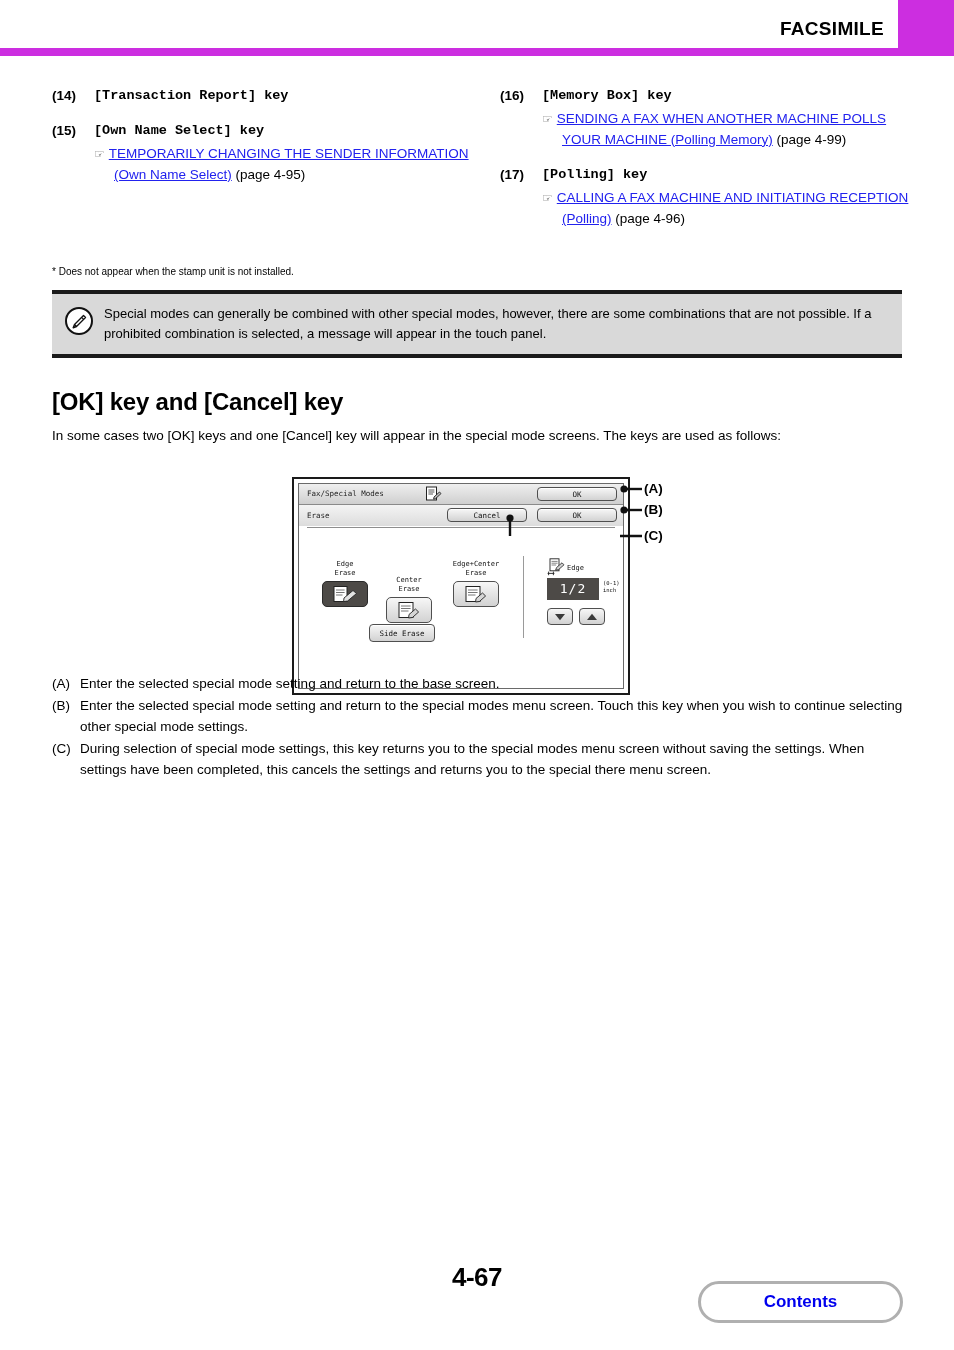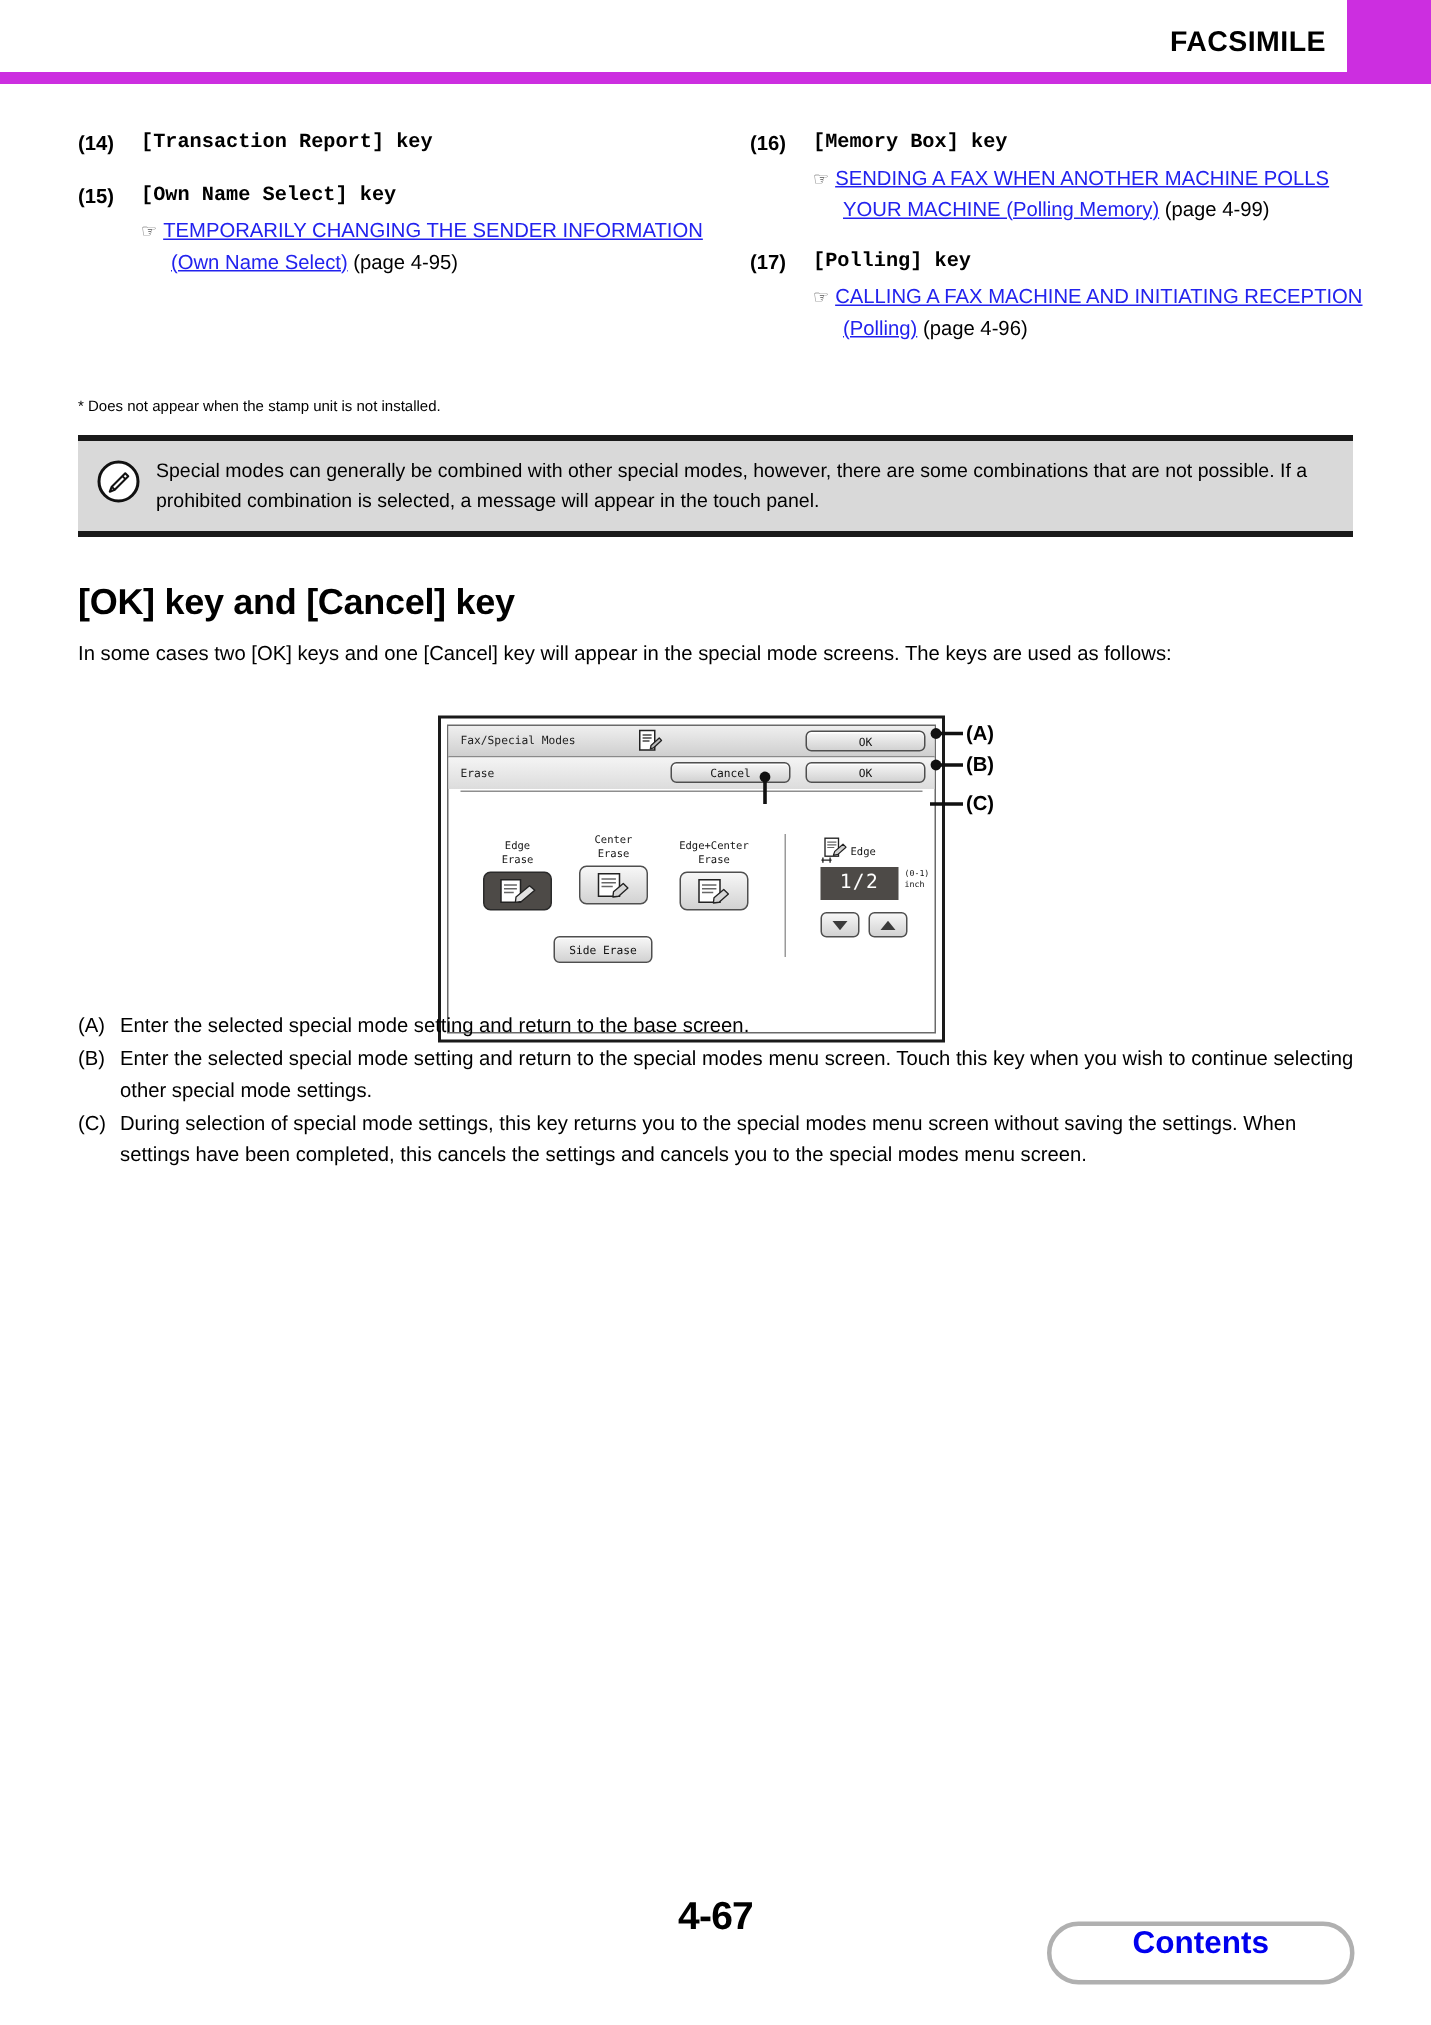--- a/index.html
+++ b/index.html
@@ -140,21 +140,21 @@
     margin:3px auto 0 auto;
     width:46px;height:26px;
     border:1px solid #4f4f4f;border-radius:5px;
     background:linear-gradient(#f7f7f7,#d2d2d2);
     box-sizing:border-box;
     display:flex;align-items:center;justify-content:center;
   }
   .modebtn.sel{background:#4d4a47;border-color:#2a2a2a;}
 
   #mc1{left:18px;top:76px;width:56px;}
-  #mc2{left:82px;top:72px;width:56px;}
+  #mc2{left:82px;top:92px;width:56px;}
   #mc3{left:142px;top:76px;width:70px;}
 
   #tp-side{
     position:absolute;left:70px;top:140px;width:66px;height:18px;
     line-height:17px;
   }
 
   #tp-vline{position:absolute;left:224px;top:72px;width:1px;height:82px;background:#9a9a9a;}
 
   
@@ -197,22 +197,22 @@
 
   
   #pagenum{
     position:absolute;left:0;top:1262px;width:954px;text-align:center;
     font-size:26px;font-weight:bold;letter-spacing:-.5px;
   }
   #contents-btn{
     position:absolute;left:698px;top:1281px;width:205px;height:42px;
     border:3px solid #b0b0b0;border-radius:21px;
     background:#fff;box-sizing:border-box;
-    display:flex;align-items:flex-start;justify-content:center;
-    color:#0000ee;font-size:21px;font-weight:bold;
+    display:flex;align-items:center;justify-content:center;
+    color:#0000ee;font-size:17px;font-weight:bold;
   }
 </style>
 </head>
 <body>
 
 <div id="header">
   <div id="header-corner"></div>
   <div id="header-rule"></div>
   <div id="header-title">FACSIMILE</div>
 </div>
@@ -405,20 +405,20 @@
   <div class="erow">
     <span class="etag">(A)</span>
     <span class="etxt">Enter the selected special mode setting and return to the base screen.</span>
   </div>
   <div class="erow">
     <span class="etag">(B)</span>
     <span class="etxt">Enter the selected special mode setting and return to the special modes menu screen. Touch this key when you wish to continue selecting other special mode settings.</span>
   </div>
   <div class="erow">
     <span class="etag">(C)</span>
-    <span class="etxt">During selection of special mode settings, this key returns you to the special modes menu screen without saving the settings. When settings have been completed, this cancels the settings and cancels you to the special modes menu screen.</span>
+    <span class="etxt">During selection of special mode settings, this key returns you to the special modes menu screen without saving the settings. When settings have been completed, this cancels the settings and returns you to the special there menu screen.</span>
   </div>
 </div>
 
 <div id="pagenum">4-67</div>
 <div id="contents-btn">
   <span>Contents</span>
 </div>
 
 </body></html>

